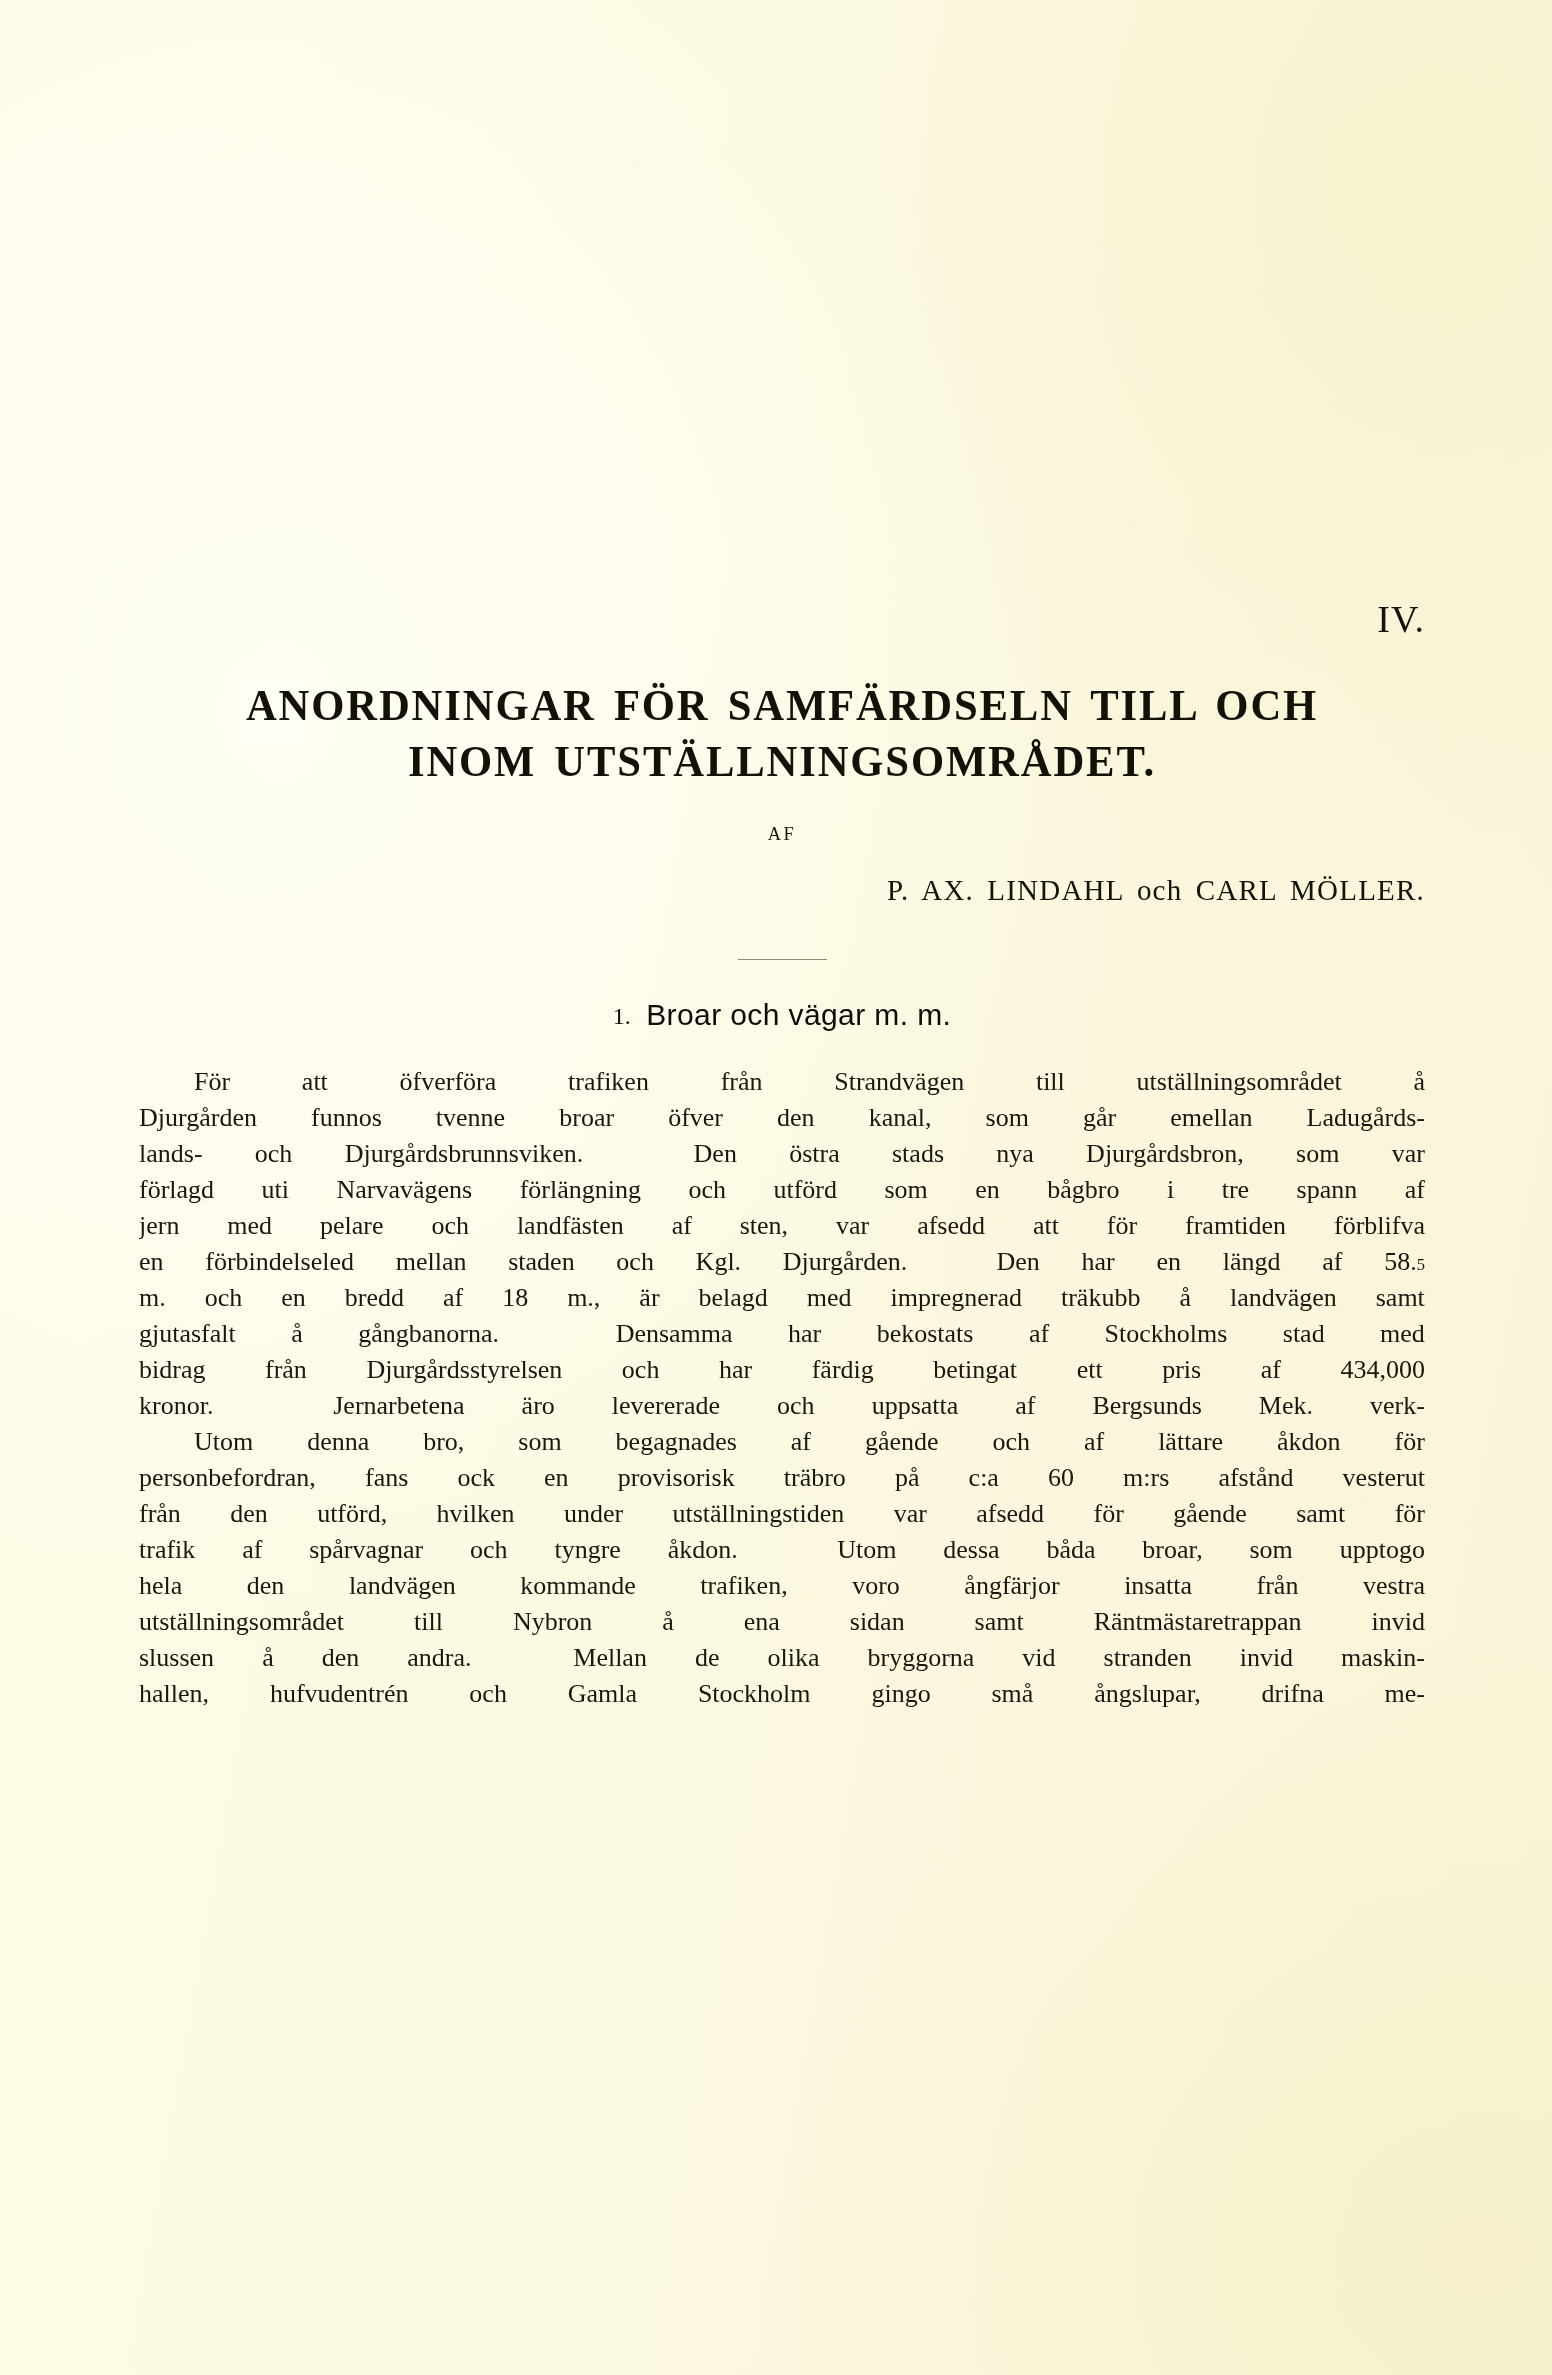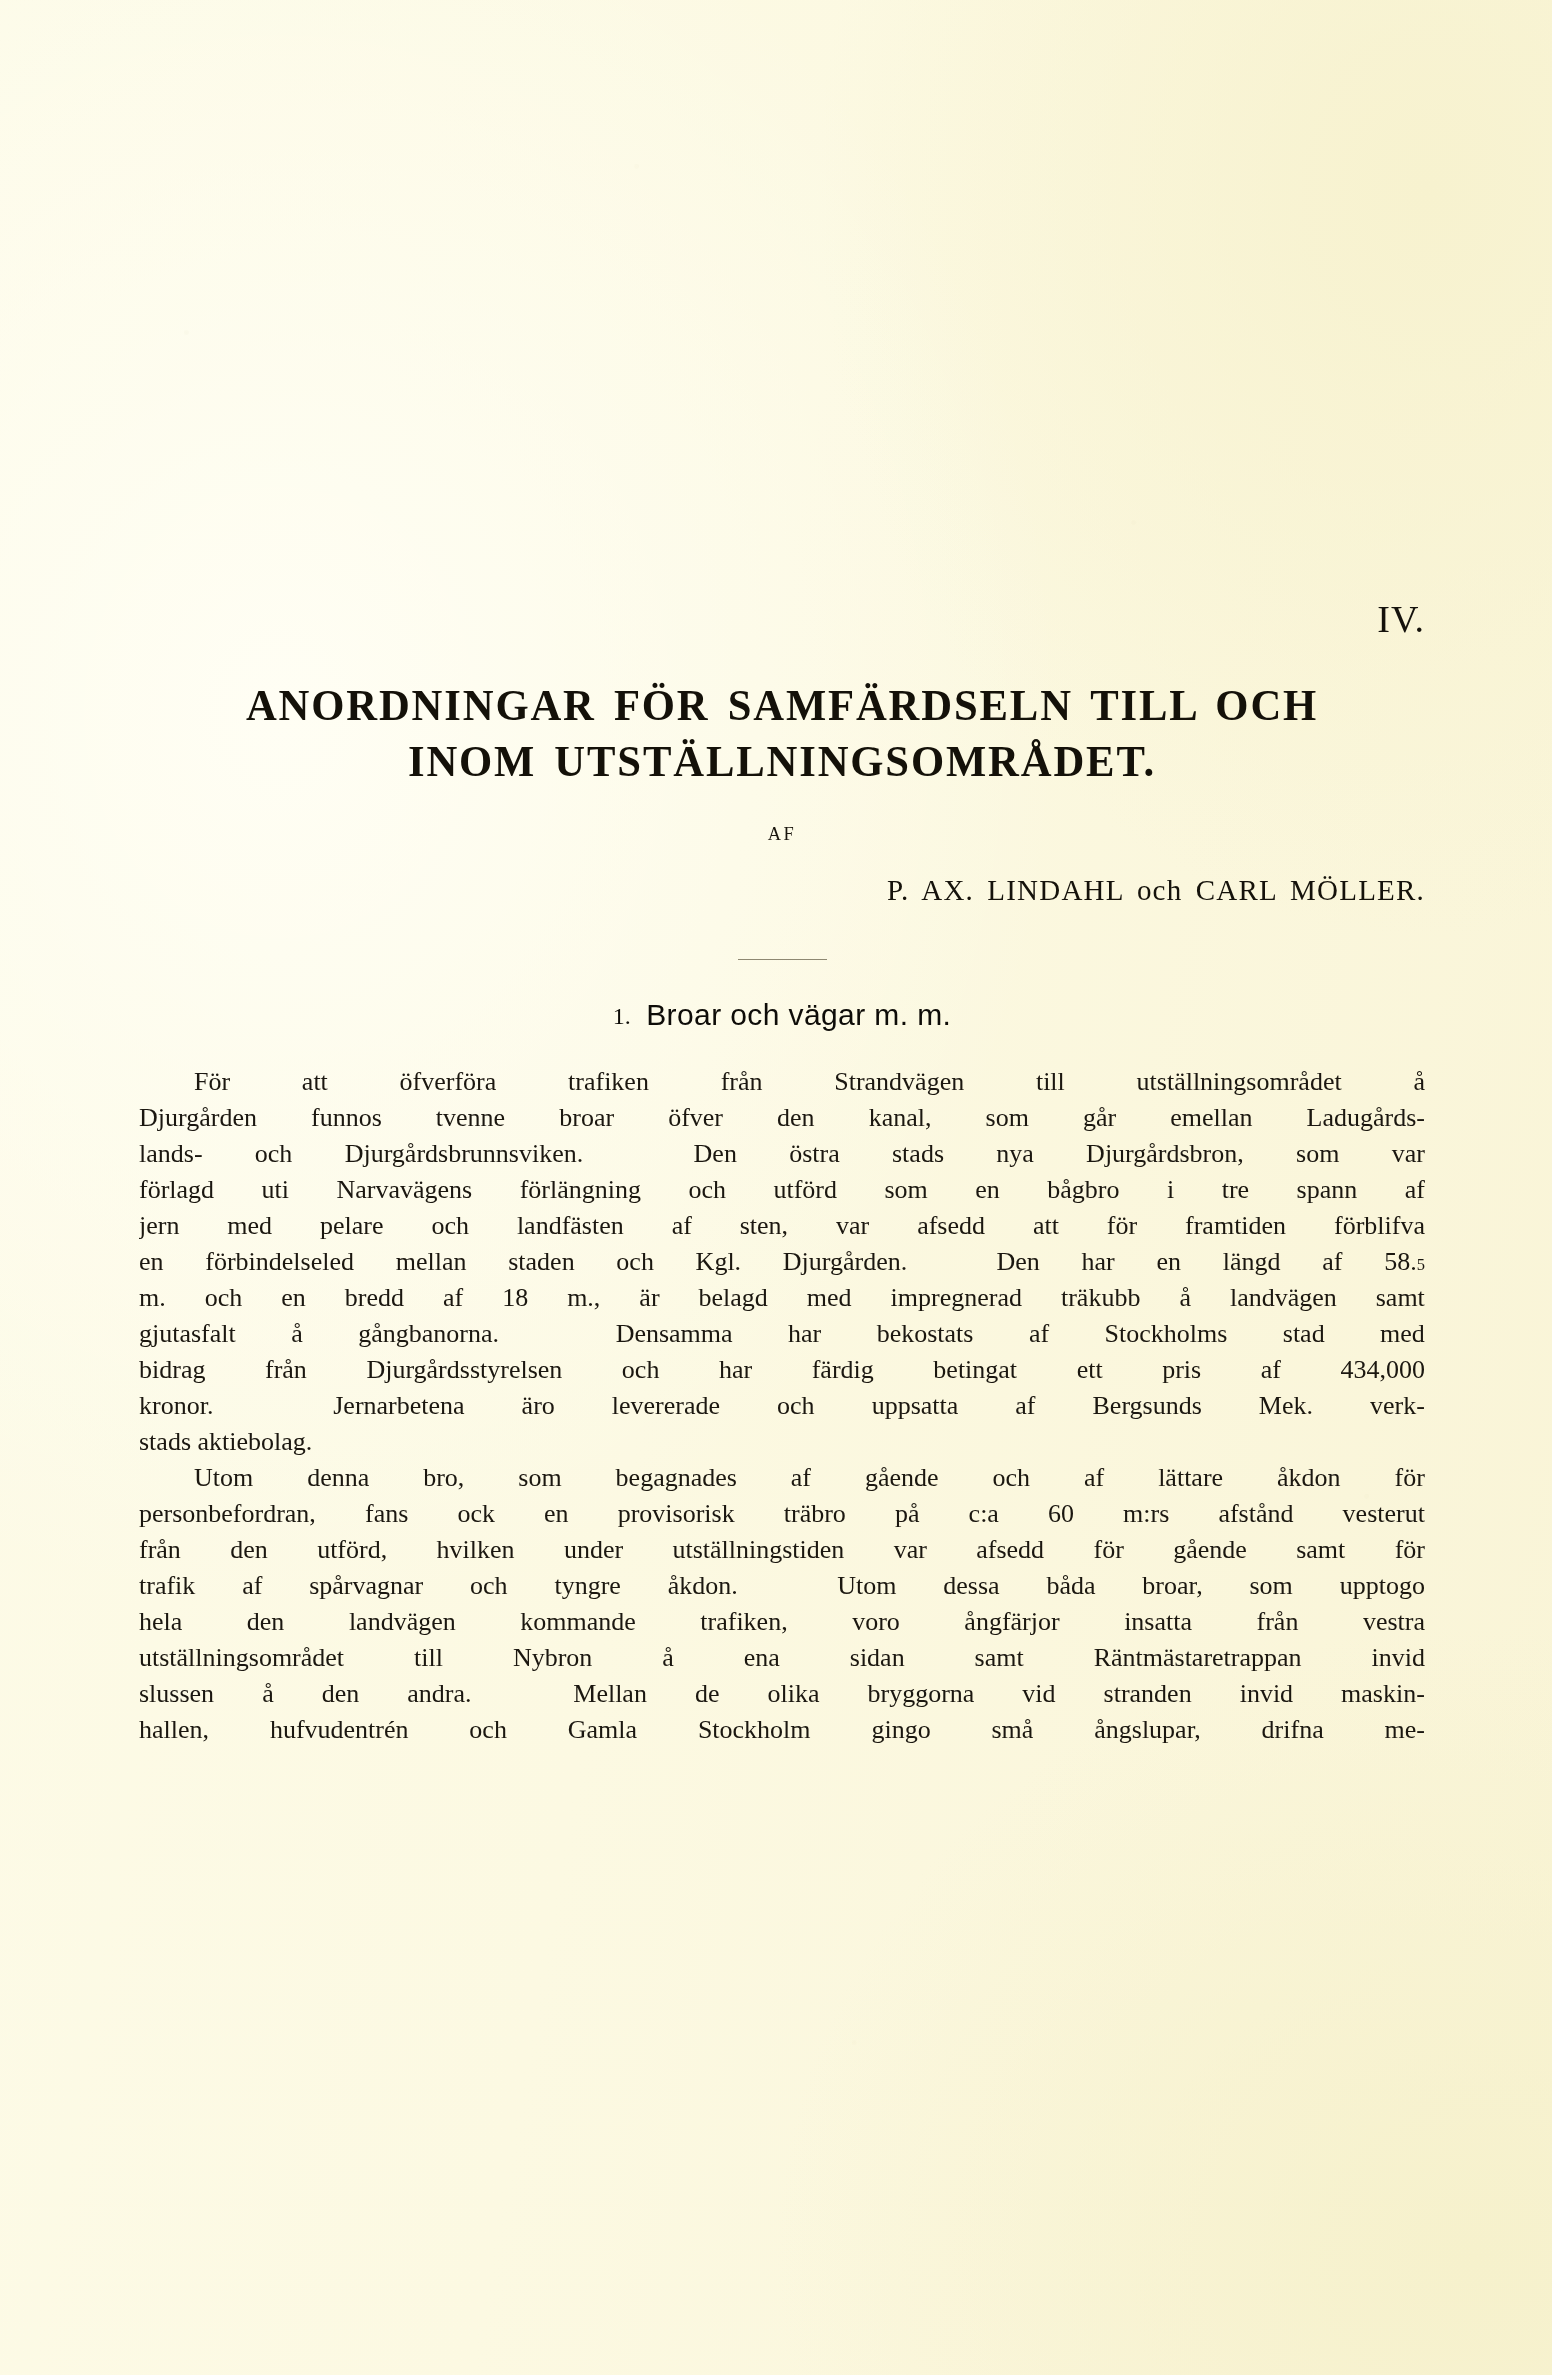--- a/index.html
+++ b/index.html
@@ -308,21 +308,20 @@
           <span>Jernarbetena</span>
           <span>äro</span>
           <span>levererade</span>
           <span>och</span>
           <span>uppsatta</span>
           <span>af</span>
           <span>Bergsunds</span>
           <span>Mek.</span>
           <span>verk-</span>
         </div>
-        <div class="ln flush"><span>stads aktiebolag.</span></div>
         <div class="ln indent">
           <span>Utom</span>
           <span>denna</span>
           <span>bro,</span>
           <span>som</span>
           <span>begagnades</span>
           <span>af</span>
           <span>gående</span>
           <span>och</span>
           <span>af</span>

